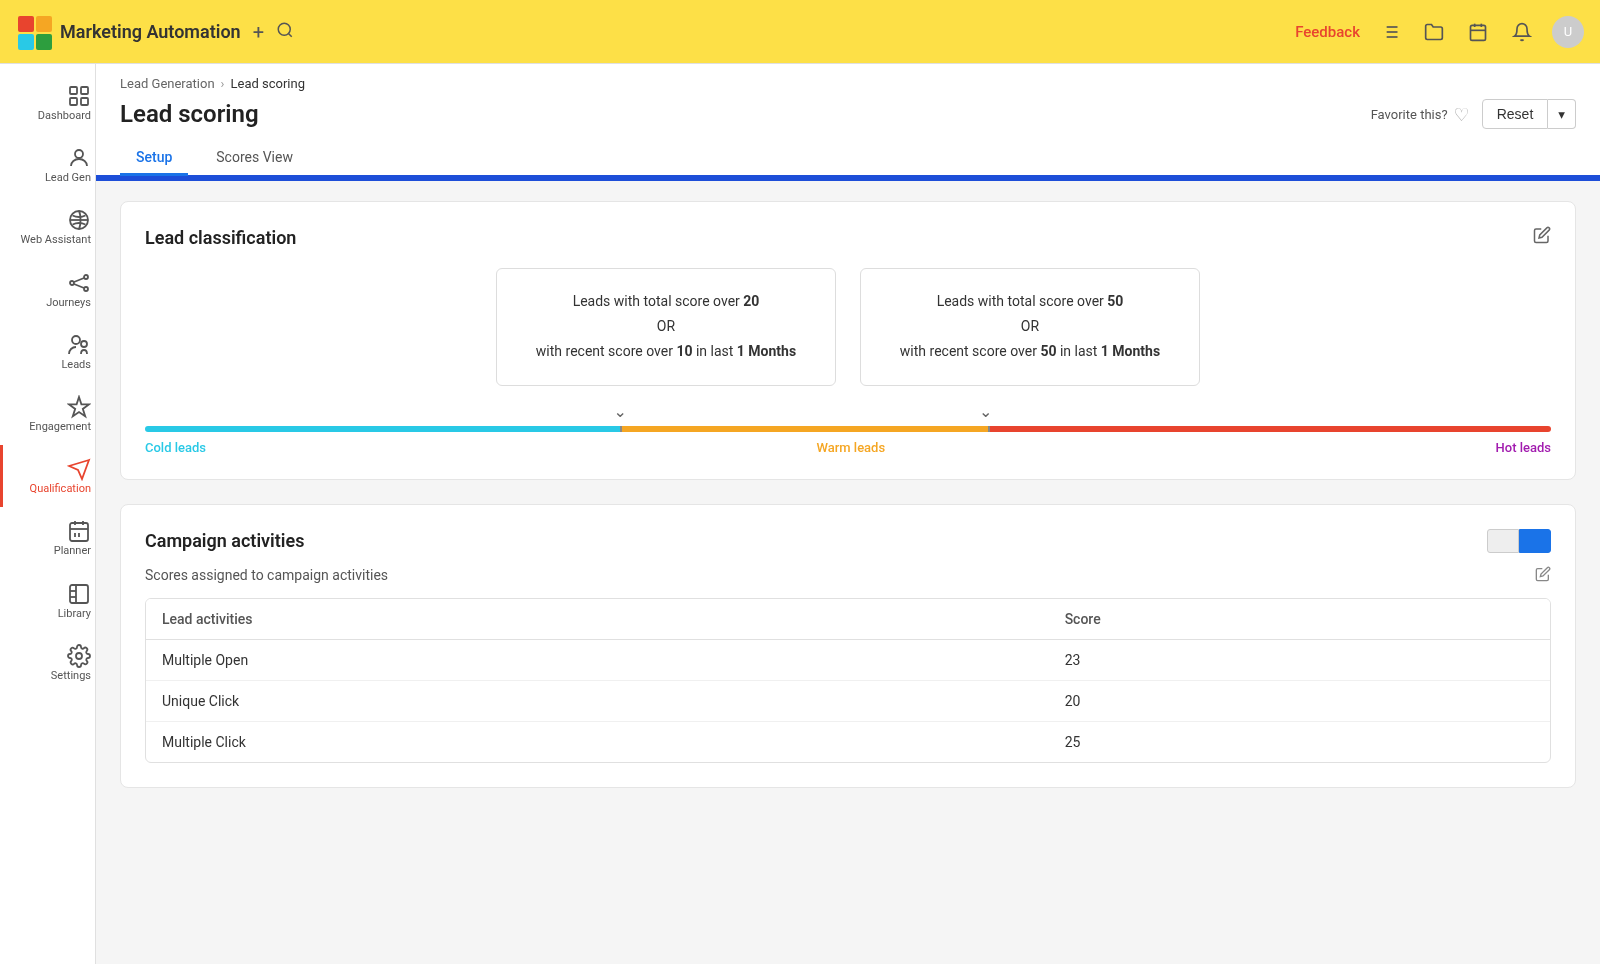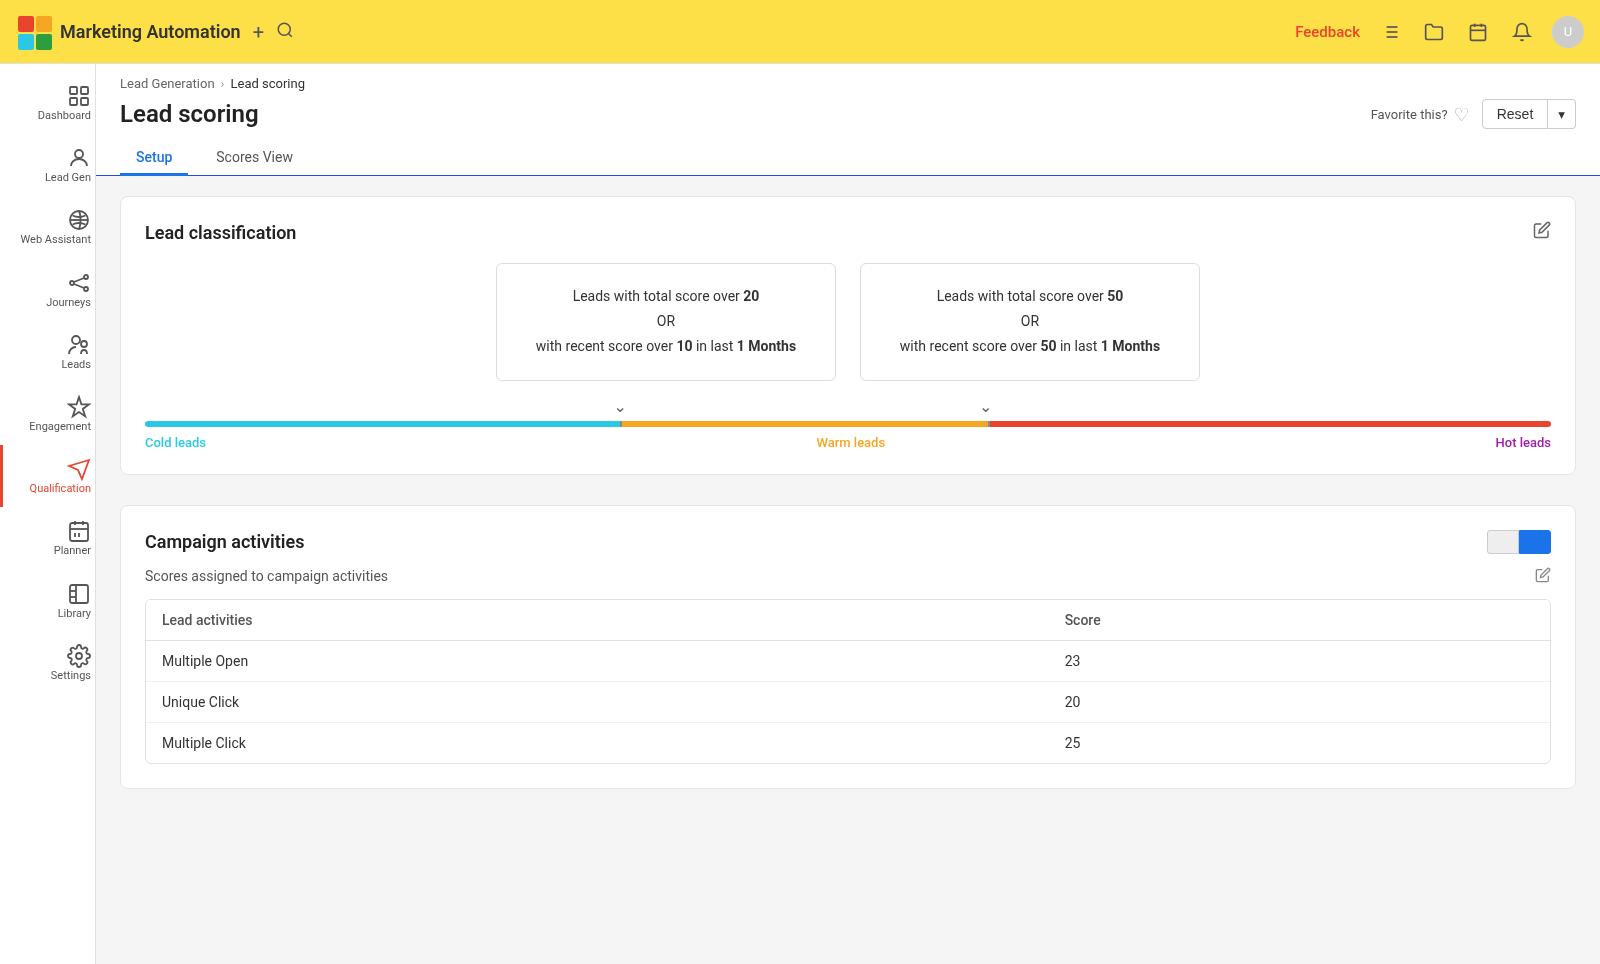--- a/index.html
+++ b/index.html
@@ -126,21 +126,21 @@
       background: #f5f5f5;
     }
     .main-inner {
       padding: 0;
     }
 
     
     .page-header {
       background: #fff;
       padding: 12px 24px 0 24px;
-      border-bottom: 1px solid #1d4ed8;
+      border-bottom: 6px solid #1d4ed8;
     }
     .breadcrumb {
       display: flex;
       align-items: center;
       gap: 6px;
       font-size: 13px;
       color: #666;
       margin-bottom: 8px;
     }
     .breadcrumb-sep { color: #999; }
@@ -208,21 +208,21 @@
     
     .content {
       padding: 20px 24px;
     }
 
     
     .section-card {
       background: #fff;
       border-radius: 8px;
       padding: 24px;
-      margin-bottom: 30px;
+      margin-bottom: 24px;
       border: 1px solid #e5e5e5;
     }
     .section-header {
       display: flex;
       align-items: center;
       justify-content: space-between;
       margin-bottom: 20px;
     }
     .section-title {
       font-size: 18px;

